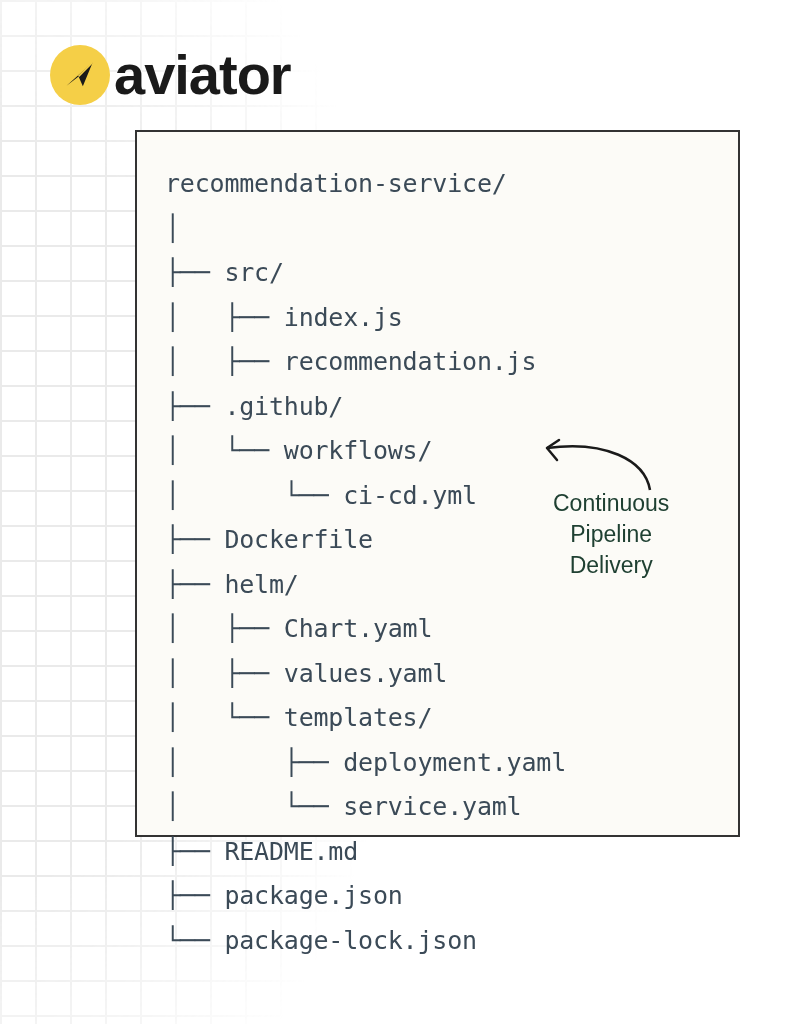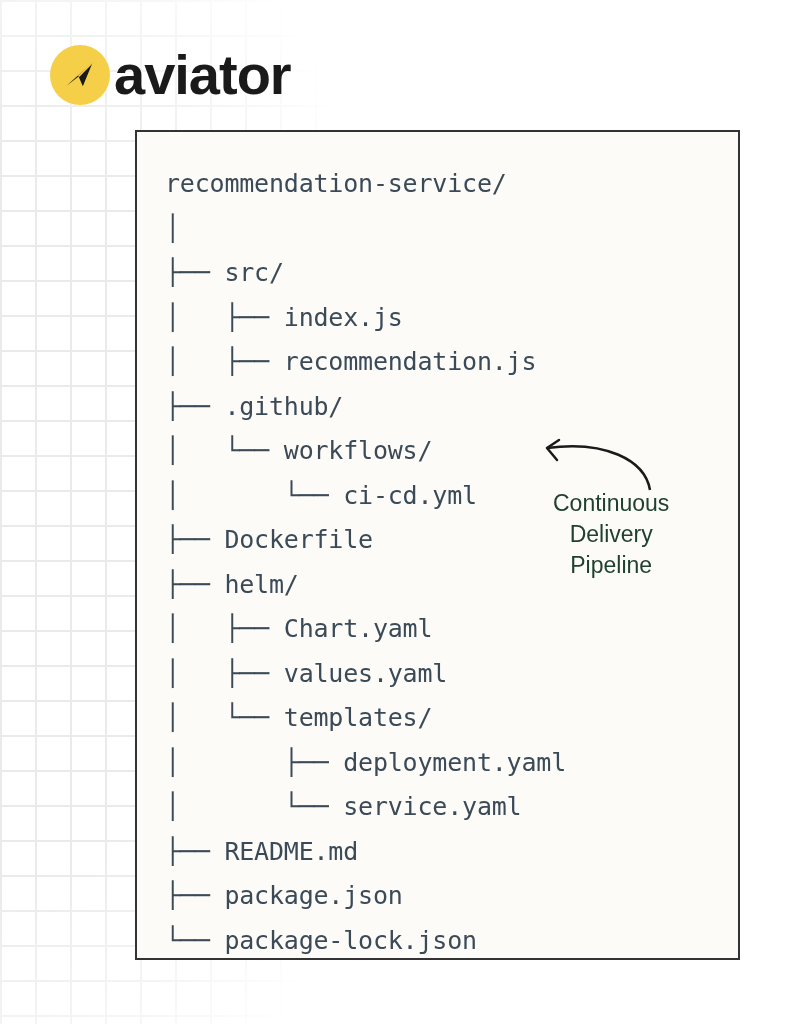--- a/index.html
+++ b/index.html
@@ -50,21 +50,21 @@
     font-weight: 700;
     font-size: 56px;
     color: #1a1a1a;
     letter-spacing: -1px;
   }
   .panel {
     position: absolute;
     top: 130px;
     left: 135px;
     width: 605px;
-    height: 830px;
+    height: 707px;
     background: #fcfbf7;
     border: 2px solid #333;
     padding: 30px 28px;
     z-index: 1;
   }
   .tree {
     font-size: 25px;
     line-height: 1.78;
     color: #3b4a57;
     white-space: pre;
@@ -125,15 +125,15 @@
 └── package-lock.json</div>
 </div>
 
 <svg class="arrow" width="130" height="70">
   <path d="M 115 60 C 110 30, 70 10, 12 18" stroke="#1a1a1a" stroke-width="2.5" fill="none"></path>
   <path d="M 12 18 L 24 10 M 12 18 L 22 30" stroke="#1a1a1a" stroke-width="2.5" fill="none" stroke-linecap="round"></path>
 </svg>
 
 <div class="annotation">
   <div>Continuous</div>
+  <div>Pipeline</div>
   <div>Delivery</div>
-  <div>Pipeline</div>
 </div>
 
 </body></html>

